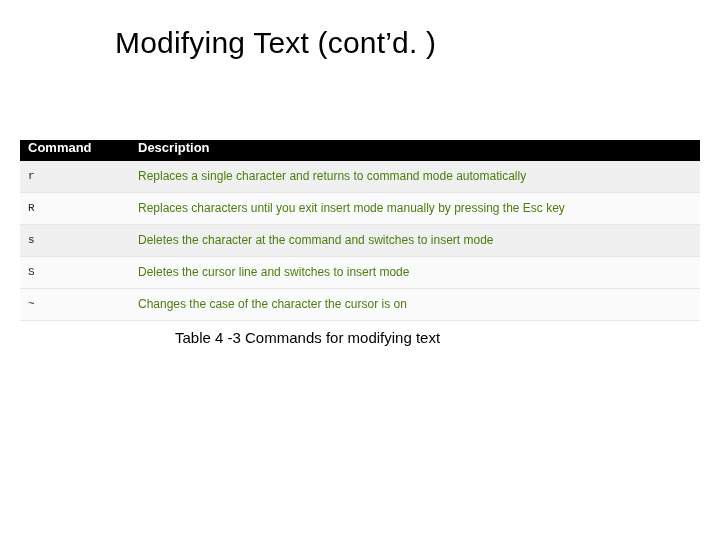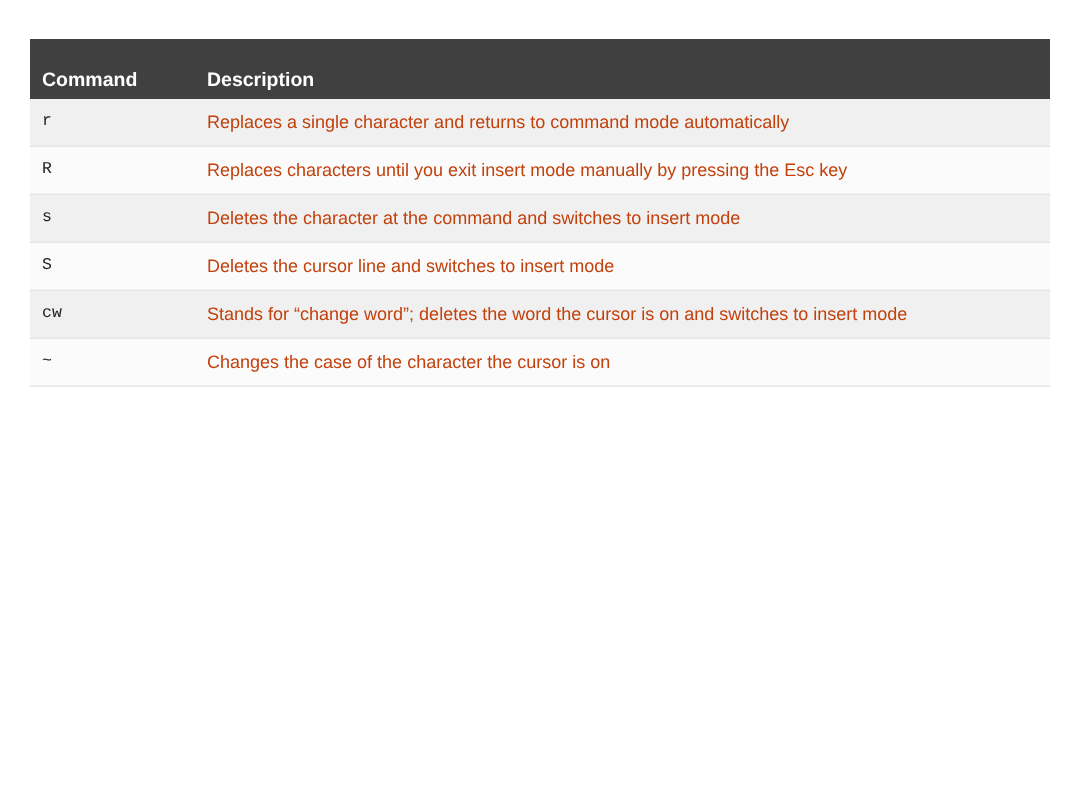--- a/index.html
+++ b/index.html
@@ -1,33 +1,34 @@
 <!DOCTYPE html>
 <html><head>
 <meta charset="utf-8">
 <style>
   * { margin: 0; padding: 0; box-sizing: border-box; }
   html, body { width: 720px; height: 540px; background: #fff; font-family: Arial, Helvetica, sans-serif; color: #000; }
   .slide { width: 720px; height: 540px; position: relative; padding-top: 26px; }
   .title { font-size: 30px; font-weight: 400; margin-left: 115px; margin-bottom: 80px; letter-spacing: 0.2px; }
   .table-wrap { width: 680px; margin-left: 20px; }
   table { width: 100%; border-collapse: collapse; table-layout: fixed; }
-  thead th { background: #404040; color: #fff; font-family: 'Segoe UI', Arial, sans-serif; font-size: 13px; font-weight: 600; text-align: left; padding: 19px 8px 6px; margin-top: 24px; }
+  thead th { background: #000000; color: #fff; font-family: 'Segoe UI', Arial, sans-serif; font-size: 13px; font-weight: 600; text-align: left; padding: 0 8px 6px; margin-top: 24px; }
   th.cmd-col { width: 110px; }
-  tbody td { font-family: 'Segoe UI', Arial, sans-serif; font-size: 12px; color: #c2410c; padding: 8px 8px 9px; vertical-align: middle; }
+  tbody td { font-family: 'Segoe UI', Arial, sans-serif; font-size: 12px; color: #4d7c0f; padding: 8px 8px 9px; vertical-align: middle; }
   tbody td.cmd { font-family: Consolas, 'Courier New', monospace; font-size: 11px; color: #222; }
   tbody tr.odd td { background: #f0f0f0; }
   tbody tr.even td { background: #fbfbfb; }
   tbody tr { border-bottom: 1px solid #e6e6e6; }
   .caption { font-family: Arial, sans-serif; font-size: 15px; color: #000; margin-top: 8px; margin-left: 155px; }
 </style>
 </head>
 <body>
 
 <div class="slide">
+  <h1 class="title">Modifying Text (cont’d. )</h1>
 
   <div class="table-wrap">
     <table>
       <thead>
         <tr>
           <th class="cmd-col">Command</th>
           <th>Description</th>
         </tr>
       </thead>
       <tbody>
@@ -40,24 +41,21 @@
           <td>Replaces characters until you exit insert mode manually by pressing the Esc key</td>
         </tr>
         <tr class="odd">
           <td class="cmd">s</td>
           <td>Deletes the character at the command and switches to insert mode</td>
         </tr>
         <tr class="even">
           <td class="cmd">S</td>
           <td>Deletes the cursor line and switches to insert mode</td>
         </tr>
-        <tr class="odd">
-          <td class="cmd">cw</td>
-          <td>Stands for “change word”; deletes the word the cursor is on and switches to insert mode</td>
-        </tr>
         <tr class="even">
           <td class="cmd">~</td>
           <td>Changes the case of the character the cursor is on</td>
         </tr>
       </tbody>
     </table>
+    <div class="caption">Table 4 -3 Commands for modifying text</div>
   </div>
 </div>
 
 </body></html>

